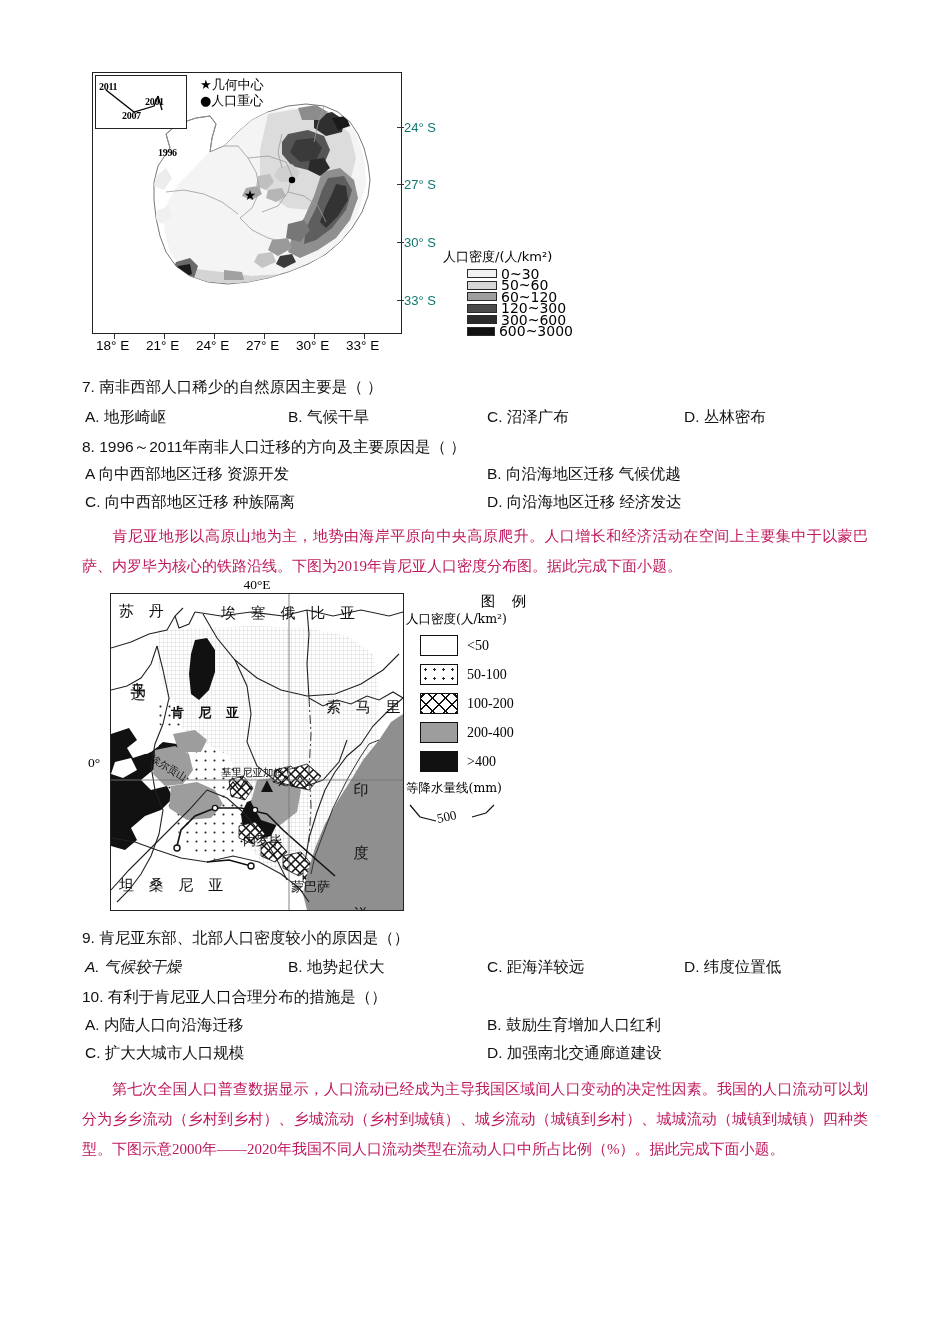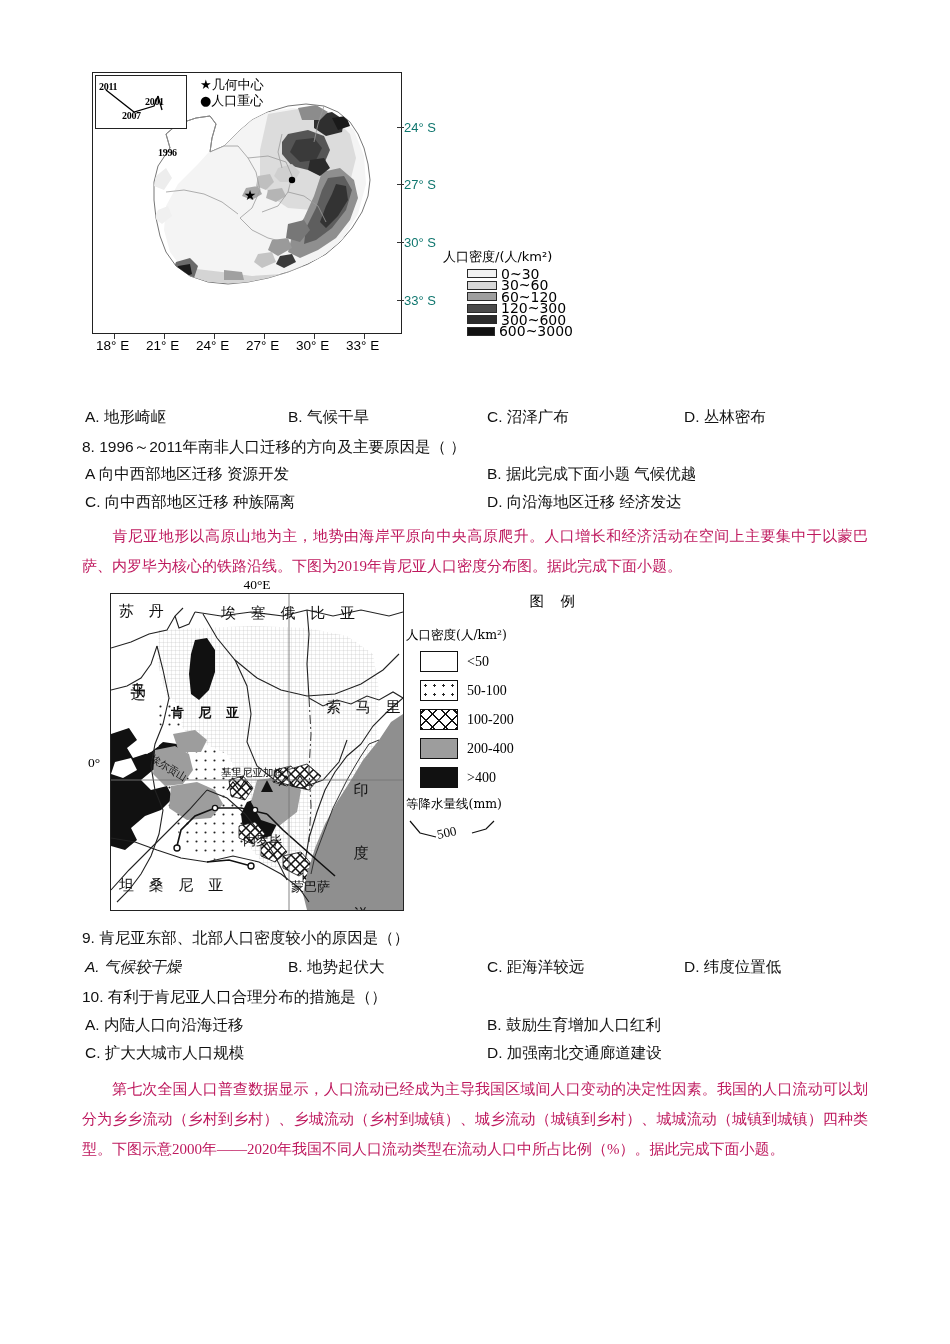--- a/index.html
+++ b/index.html
@@ -64,21 +64,21 @@
     font-family:"Liberation Serif",serif;font-size:13.5px;}
   .eq0{position:absolute;left:88px;top:755px;font-family:"Liberation Serif",serif;font-size:13.5px;}
   .knames{position:absolute;left:0;top:0;width:100%;height:100%;pointer-events:none;}
   .kname{position:absolute;font-family:"DejaVu Serif","Liberation Serif",serif;
     color:#111;white-space:nowrap;}
   .spaced{letter-spacing:5px;}
   .vert{writing-mode:vertical-rl;text-orientation:upright;letter-spacing:2px;}
 
   .legend2{position:absolute;left:406px;top:592px;width:175px;}
   .legend2 .ttl1{font-family:"DejaVu Serif",serif;font-size:14.5px;letter-spacing:6px;
-    text-align:right;padding-left:26px;margin-bottom:16px;}
+    text-align:center;padding-left:26px;margin-bottom:0;}
   .legend2 .ttl2{font-family:"DejaVu Serif",serif;font-size:12.5px;margin-bottom:7px;white-space:nowrap;}
   .legend2 .row{display:flex;align-items:center;margin-bottom:8px;}
   .legend2 .sw{width:38px;height:21px;border:1.2px solid #111;box-sizing:border-box;margin-right:9px;margin-left:14px;}
   .legend2 .lb{font-family:"Liberation Serif",serif;font-size:14px;white-space:nowrap;}
   .legend2 .ttl3{font-family:"DejaVu Serif",serif;font-size:12.5px;margin-top:6px;white-space:nowrap;}
   .iso-sample{position:relative;height:30px;margin-top:2px;}
 </style>
 </head>
 <body>
 
@@ -209,48 +209,49 @@
   </div>
 
   <div class="legend1">
     <div class="ttl">人口密度/(人/km²)</div>
     <div class="row">
       <div class="sw" style="background:#f2f2f2"></div>
       <div class="lb">0~30</div>
     </div>
     <div class="row">
       <div class="sw" style="background:#d8d8d8"></div>
-      <div class="lb">30~60</div>
+      <div class="lb">50~60</div>
     </div>
     <div class="row">
       <div class="sw" style="background:#9e9e9e"></div>
       <div class="lb">60~120</div>
     </div>
     <div class="row">
       <div class="sw" style="background:#4a4a4a"></div>
       <div class="lb">120~300</div>
     </div>
     <div class="row">
       <div class="sw" style="background:#2b2b2b"></div>
       <div class="lb">300~600</div>
     </div>
     <div class="row">
       <div class="sw" style="background:#111111"></div>
       <div class="lb">600~3000</div>
     </div>
   </div>
 
+  <div class="q-line" style="position:absolute;left:82px;top:377px;">7. 南非西部人口稀少的自然原因主要是（ ）</div>
   <div class="q-line" style="position:absolute;left:85px;top:407px;">A. 地形崎岖</div>
   <div class="q-line" style="position:absolute;left:288px;top:407px;">B. 气候干旱</div>
   <div class="q-line" style="position:absolute;left:487px;top:407px;">C. 沼泽广布</div>
   <div class="q-line" style="position:absolute;left:684px;top:407px;">D. 丛林密布</div>
 
   <div class="q-line" style="position:absolute;left:82px;top:437px;">8. 1996～2011年南非人口迁移的方向及主要原因是（ ）</div>
   <div class="q-line" style="position:absolute;left:85px;top:464px;">A 向中西部地区迁移 资源开发</div>
-  <div class="q-line" style="position:absolute;left:487px;top:464px;">B. 据此完成下面小题 气候优越</div>
+  <div class="q-line" style="position:absolute;left:487px;top:464px;">B. 向沿海地区迁移 气候优越</div>
   <div class="q-line" style="position:absolute;left:85px;top:492px;">C. 向中西部地区迁移 种族隔离</div>
   <div class="q-line" style="position:absolute;left:487px;top:492px;">D. 向沿海地区迁移 经济发达</div>
 
   <div class="para" style="position:absolute;left:82px;top:521px;width:786px;">
     <span class="indent"></span><span>肯尼亚地形以高原山地为主，地势由海岸平原向中央高原爬升。人口增长和经济活动在空间上主要集中于以蒙巴萨、内罗毕为核心的铁路沿线。下图为2019年肯尼亚人口密度分布图。据此完成下面小题。</span>
   </div>
 
   <div class="lon40">40°E</div>
   <div class="eq0">0°</div>
 

